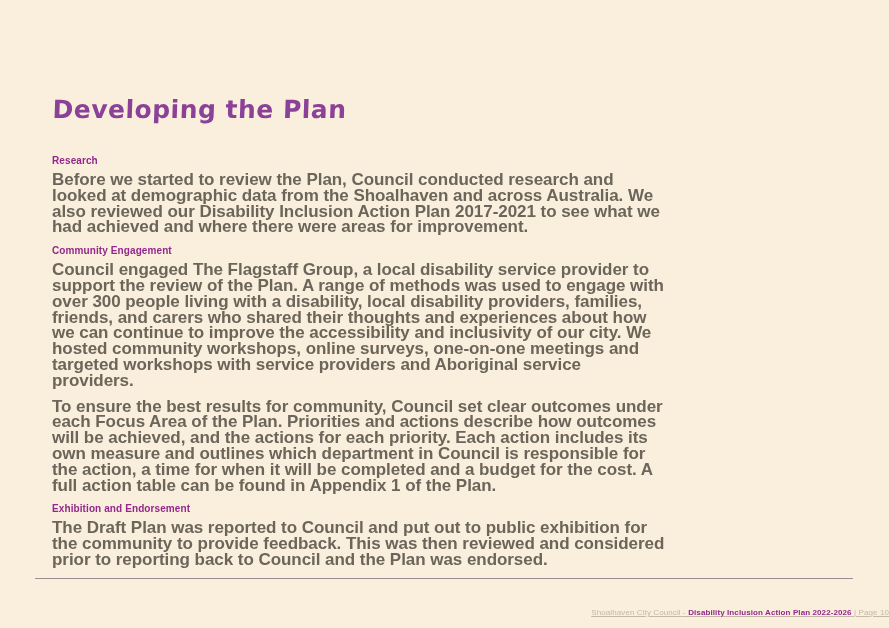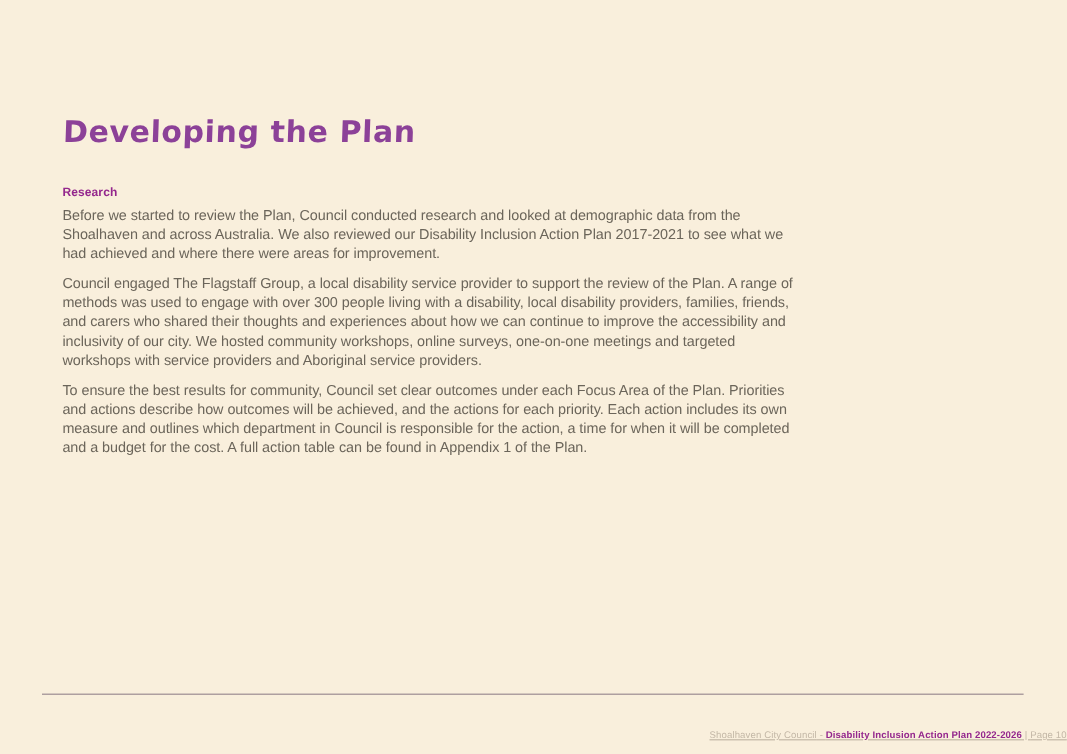--- a/index.html
+++ b/index.html
@@ -29,24 +29,25 @@
   }
   .section { margin-bottom: 10px; }
   .section-heading {
     font-size: 10px;
     font-weight: 700;
     color: #94278d;
     margin-bottom: 6px;
     letter-spacing: 0.1px;
   }
   .section-body {
-    font-size: 12px;
+    font-size: 17px;
     line-height: 15.8px;
     color: #6b655a;
     letter-spacing: -0.05px;
+    font-weight: bold;
   }
   .footer-rule {
     position: absolute;
     left: 35px;
     right: 36px;
     top: 578px;
     height: 0;
     border-top: 1.5px solid #9c8c92;
   }
   .footer {
@@ -72,28 +73,31 @@
   <div class="content">
 
     <h1 class="doc-title">Developing the Plan</h1>
 
     <div class="section">
       <div class="section-heading">Research</div>
       <div class="section-body">Before we started to review the Plan, Council conducted research and looked at demographic data from the Shoalhaven and across Australia. We also reviewed our Disability Inclusion Action Plan 2017-2021 to see what we had achieved and where there were areas for improvement.</div>
     </div>
 
     <div class="section">
+      <div class="section-heading">Community Engagement</div>
       <div class="section-body">Council engaged The Flagstaff Group, a local disability service provider to support the review of the Plan. A range of methods was used to engage with over 300 people living with a disability, local disability providers, families, friends, and carers who shared their thoughts and experiences about how we can continue to improve the accessibility and inclusivity of our city. We hosted community workshops, online surveys, one-on-one meetings and targeted workshops with service providers and Aboriginal service providers.</div>
     </div>
 
     <div class="section">
       <div class="section-body">To ensure the best results for community, Council set clear outcomes under each Focus Area of the Plan. Priorities and actions describe how outcomes will be achieved, and the actions for each priority. Each action includes its own measure and outlines which department in Council is responsible for the action, a time for when it will be completed and a budget for the cost. A full action table can be found in Appendix 1 of the Plan.</div>
     </div>
 
     <div class="section">
+      <div class="section-heading">Exhibition and Endorsement</div>
+      <div class="section-body">The Draft Plan was reported to Council and put out to public exhibition for the community to provide feedback. This was then reviewed and considered prior to reporting back to Council and the Plan was endorsed.</div>
     </div>
 
 
   </div>
 
   <div class="footer-rule"></div>
 
   <div class="footer">
     <span>Shoalhaven City Council</span><span> - </span><span class="accent">Disability Inclusion Action Plan 2022-2026</span><span> | </span><span>Page 10</span>
   </div>

